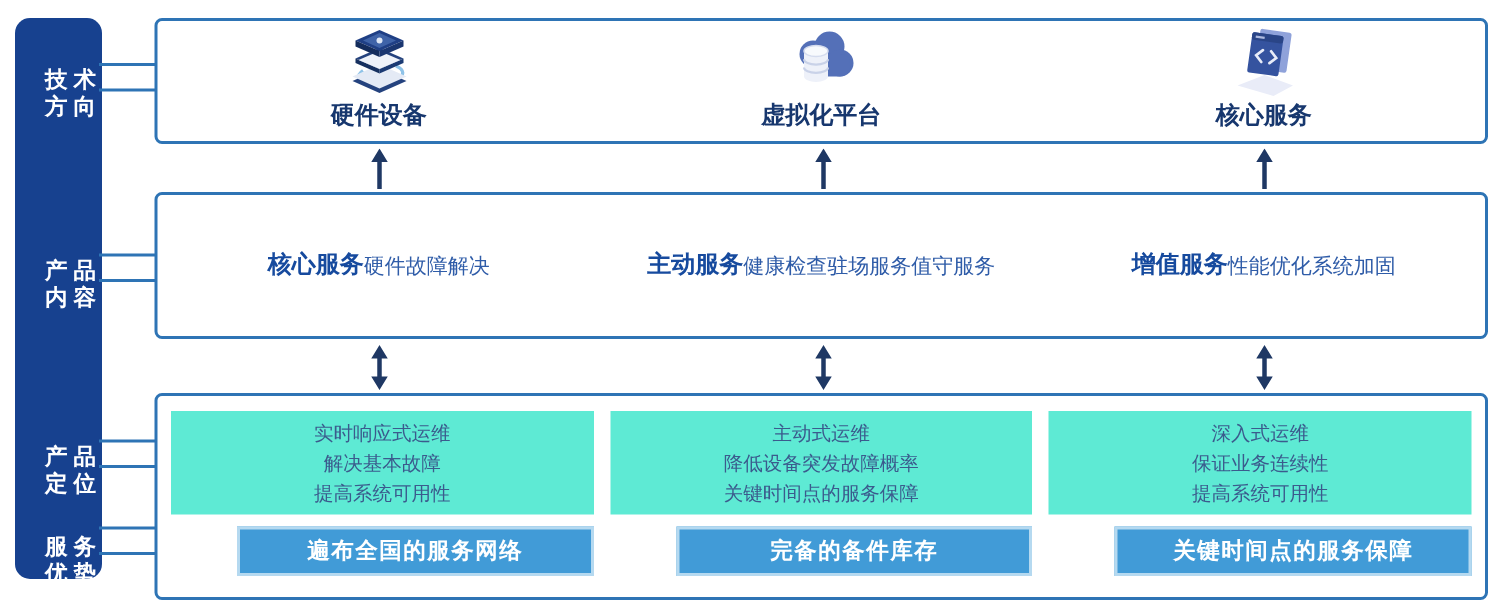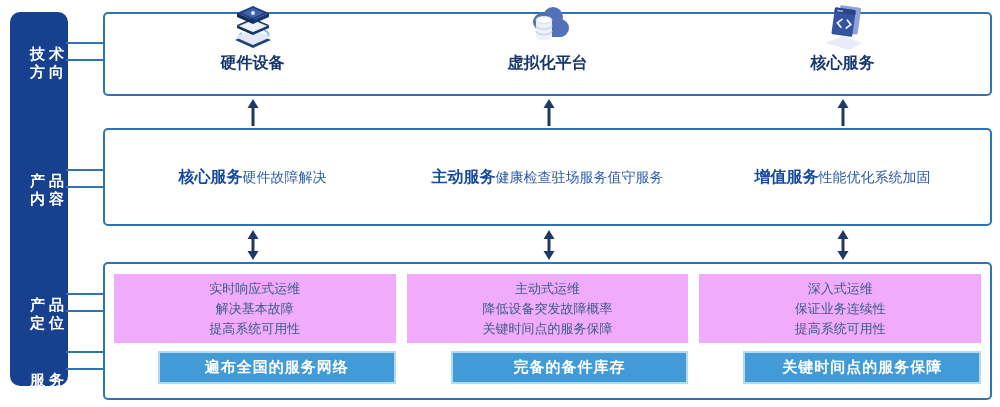--- a/index.html
+++ b/index.html
@@ -9,43 +9,43 @@
 
   
   .sidebar { position:absolute; left:10px; top:12px; width:58px; height:374px;
              background:#17418f; border-radius:10px; }
   .side-label { position:absolute; left:0; width:100%; text-align:right; color:#ffffff;
                 font-weight:bold; font-size:15px; line-height:17.5px; }
   .side-label span { display:block; letter-spacing:4px; text-indent:4px; }
   .side-label-1 { top:33px; }
   .side-label-2 { top:160px; }
   .side-label-3 { top:284px; }
-  .side-label-4 { top:359px; }
+  .side-label-4 { top:344px; }
 
   
   .connector { position:absolute; left:66px; width:38px; height:2px; background:#2e74b5; }
 
   
   .box { position:absolute; left:103px; width:889px; background:#ffffff;
          border:2px solid #2e74b5; border-radius:5px; display:flex; }
   .box-top { top:12px; height:84px; }
   .box-mid { top:128px; height:98px; }
   .box-bottom { top:262px; height:138px; padding:10px 9px 14px 9px; gap:11px; }
 
   .top-col { flex:1; display:flex; flex-direction:column; align-items:center;
-             justify-content:flex-end; padding-bottom:20px; }
+             justify-content:flex-end; padding-bottom:6px; }
   .icon svg { display:block; }
   .top-label { font-size:16px; font-weight:bold; color:#17376e; margin-top:2px; }
 
   .mid-col { flex:1; display:flex; flex-direction:row; align-items:center; justify-content:center; }
   .mid-heading { font-size:16px; font-weight:bold; color:#164a9e; line-height:24px; }
   .mid-item { font-size:14px; color:#2f5ca8; line-height:20.5px; }
 
   .bot-col { flex:1; display:flex; flex-direction:column; min-width:0; }
-  .gray-card { background:#f0abfc; flex:1; display:flex; flex-direction:column;
+  .gray-card { background:#5eead4; flex:1; display:flex; flex-direction:column;
                justify-content:center; align-items:center; font-size:13px;
                color:#3b5b8d; line-height:20px; text-align:center; }
   .blue-bar { margin-top:8px; height:33px; background:#419bd7; border:2px solid #b5d9f0;
               color:#ffffff; font-weight:bold; font-size:15px; display:flex;
               align-items:center; justify-content:center; letter-spacing:1px;margin-left:44px; }
 
   .arrow { position:absolute; width:16px; }
   .arrow-up-row { top:99px; }
   .arrow-dbl-row { top:230px; }
   .arrow-c1 { left:245px; }

